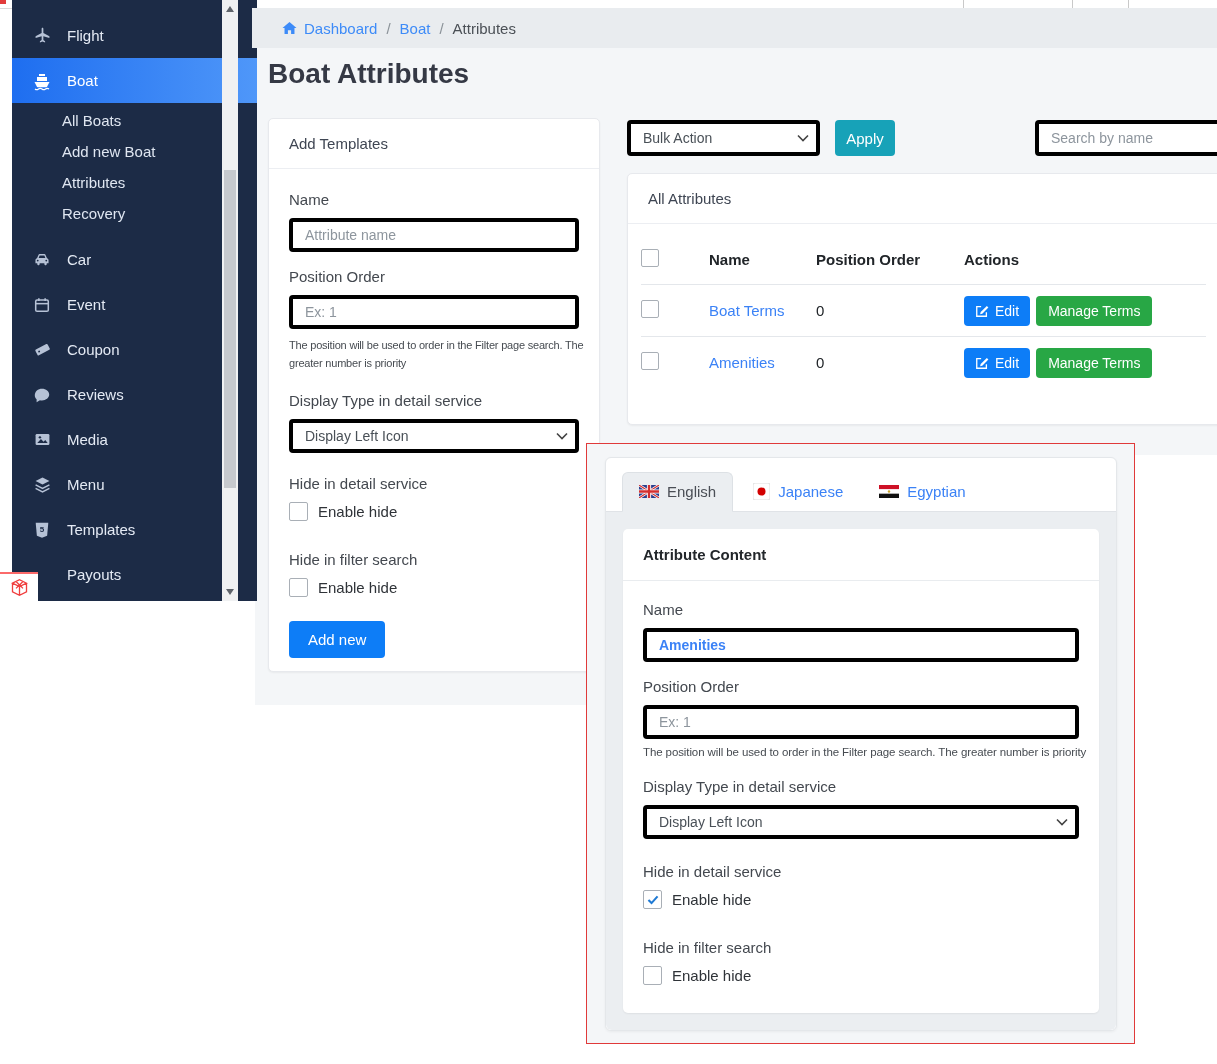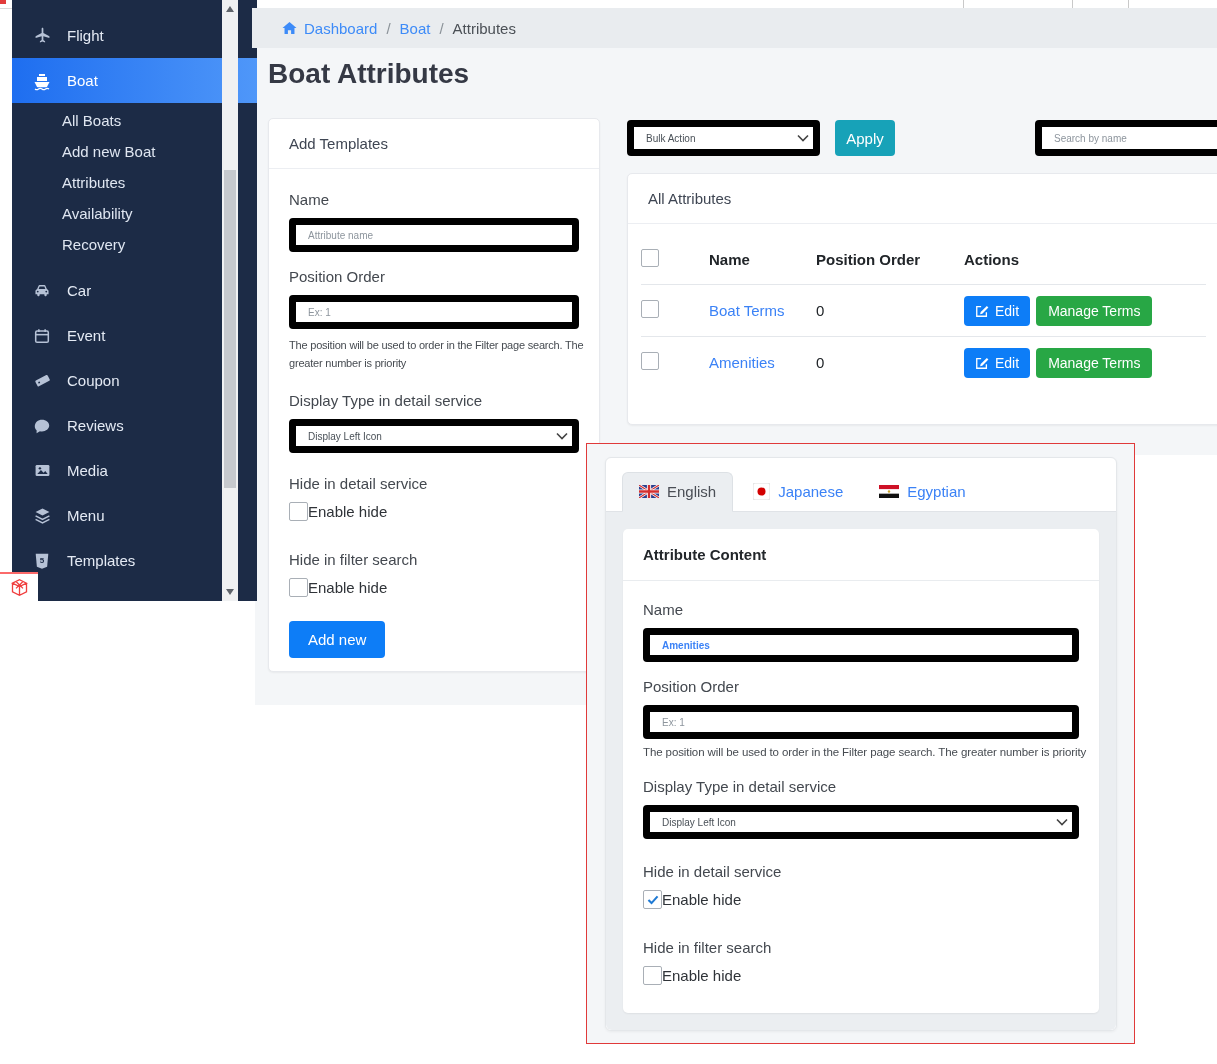--- a/index.html
+++ b/index.html
@@ -40,28 +40,28 @@
   .bc-sep{color:#8b9298;}
   .bc-cur{color:#4b5056;}
   .ptitle{left:268px;top:58px;font-size:28px;font-weight:700;color:#353945;}
   
   .card{background:#fff;border:1px solid #e7e9ed;border-radius:5px;box-shadow:0 1px 2px rgba(0,0,0,.05);box-sizing:border-box;}
   .card-head{padding:16px 20px;font-size:15px;color:#3f4653;border-bottom:1px solid #eceef2;}
   .addcard{left:268px;top:118px;width:332px;height:554px;}
   .card-body{padding:18px 20px;}
   .flabel{display:block;font-size:15px;color:#43484f;margin:16px 0 10px;}
   .flabel.first{margin-top:4px;}
-  .tinput,.fselect{width:100%;height:34px;border:7px solid #000000;border-radius:4px;background:#fff;
-         font-size:10px;color:#495057;padding:0 12px;box-sizing:border-box;outline:none;
+  .tinput,.fselect{width:100%;height:34px;border:4px solid #000000;border-radius:4px;background:#fff;
+         font-size:14px;color:#495057;padding:0 12px;box-sizing:border-box;outline:none;
          font-family:"Liberation Sans",sans-serif;appearance:none;-webkit-appearance:none;}
   .tinput::placeholder{color:#8d959d;}
   .selwrap{position:relative;}
   .selwrap .chev{position:absolute;right:11px;top:50%;transform:translateY(-50%);pointer-events:none;color:#444;display:flex;}
   .help{font-size:11px;letter-spacing:-0.2px;color:#464b51;line-height:1.6;margin:8px 0 0;width:300px;}
-  .checkrow{display:flex;align-items:center;gap:0;margin:10px 0 0;font-size:15px;color:#2f3338;}
+  .checkrow{display:flex;align-items:center;gap:10px;margin:10px 0 0;font-size:15px;color:#2f3338;}
   .cbox{width:17px;height:17px;border:1px solid #a9afb6;border-radius:2px;background:#fff;flex:none;
         display:flex;align-items:center;justify-content:center;cursor:pointer;}
   .gap22{margin-top:22px;} .gap30{margin-top:30px;}
   .btn{border:none;border-radius:4px;color:#fff;font-size:15px;font-family:"Liberation Sans",sans-serif;cursor:pointer;}
   .btn-addnew{background:#0d7df7;padding:10px 19px;margin-top:24px;}
   
   .bulkwrap{left:627px;top:120px;width:193px;height:36px;}
   .bulkwrap .fselect{height:36px;}
   .applybtn{left:835px;top:120px;width:60px;height:36px;background:#17a2b8;}
   .searchwrap{left:1035px;top:120px;width:200px;height:36px;}
@@ -135,21 +135,20 @@
       <span class="schev">
         <svg width="12" height="11" viewBox="0 0 12 9">
             <path d="M1 2l5 5 5-5" fill="none" stroke="currentColor" stroke-width="1.8"></path>
           </svg>
       </span>
     </div>
     <div class="submenu">
       <div class="submenu-item">All Boats</div>
       <div class="submenu-item">Add new Boat</div>
       <div class="submenu-item">Attributes</div>
-      <div class="submenu-item">Availability</div>
       <div class="submenu-item">Recovery</div>
     </div>
     <div class="side-item">
       <span class="sicon">
         <svg width="20" height="20" viewBox="0 0 22 22">
             <path fill="currentColor" d="M5.5 9l1.6-3.6c.2-.5.7-.9 1.3-.9h5.2c.6 0 1.1.4 1.3.9L16.5 9c.9.2 1.7 1 1.7 2v3.5h-2v1.3c0 .5-.4.9-.9.9h-.8c-.5 0-.9-.4-.9-.9v-1.3H8.4v1.3c0 .5-.4.9-.9.9h-.8c-.5 0-.9-.4-.9-.9v-1.3h-2V11c0-1 .8-1.8 1.7-2zm1.8-.3h7.4l-1.1-2.6H8.4zM6.3 12.6a1 1 0 1 0 0-2 1 1 0 0 0 0 2zm9.4 0a1 1 0 1 0 0-2 1 1 0 0 0 0 2z"></path>
           </svg>
       </span>
       <span>Car</span>
       <span class="schev">

